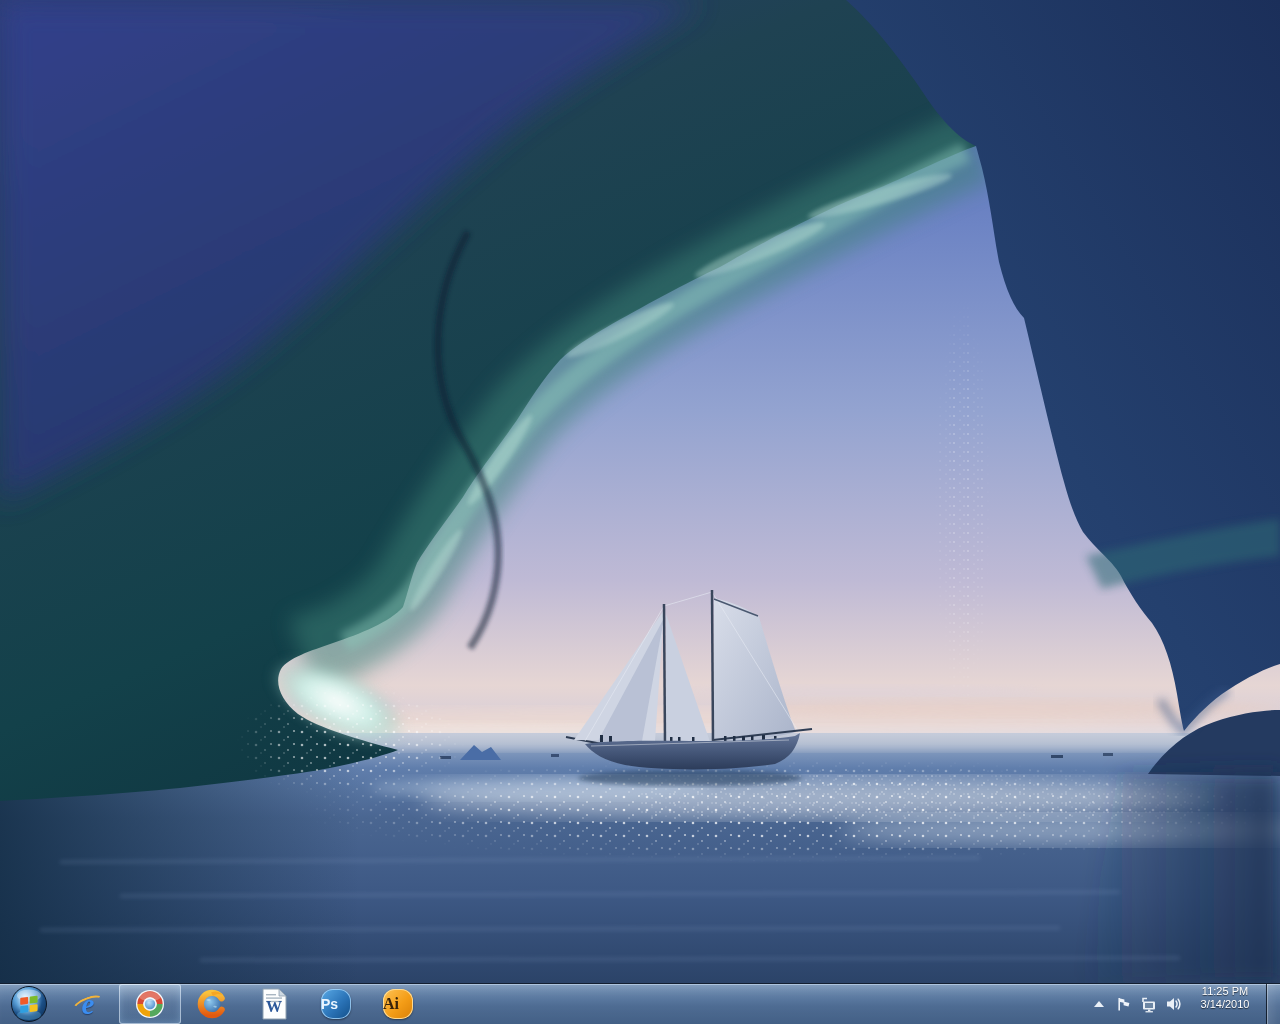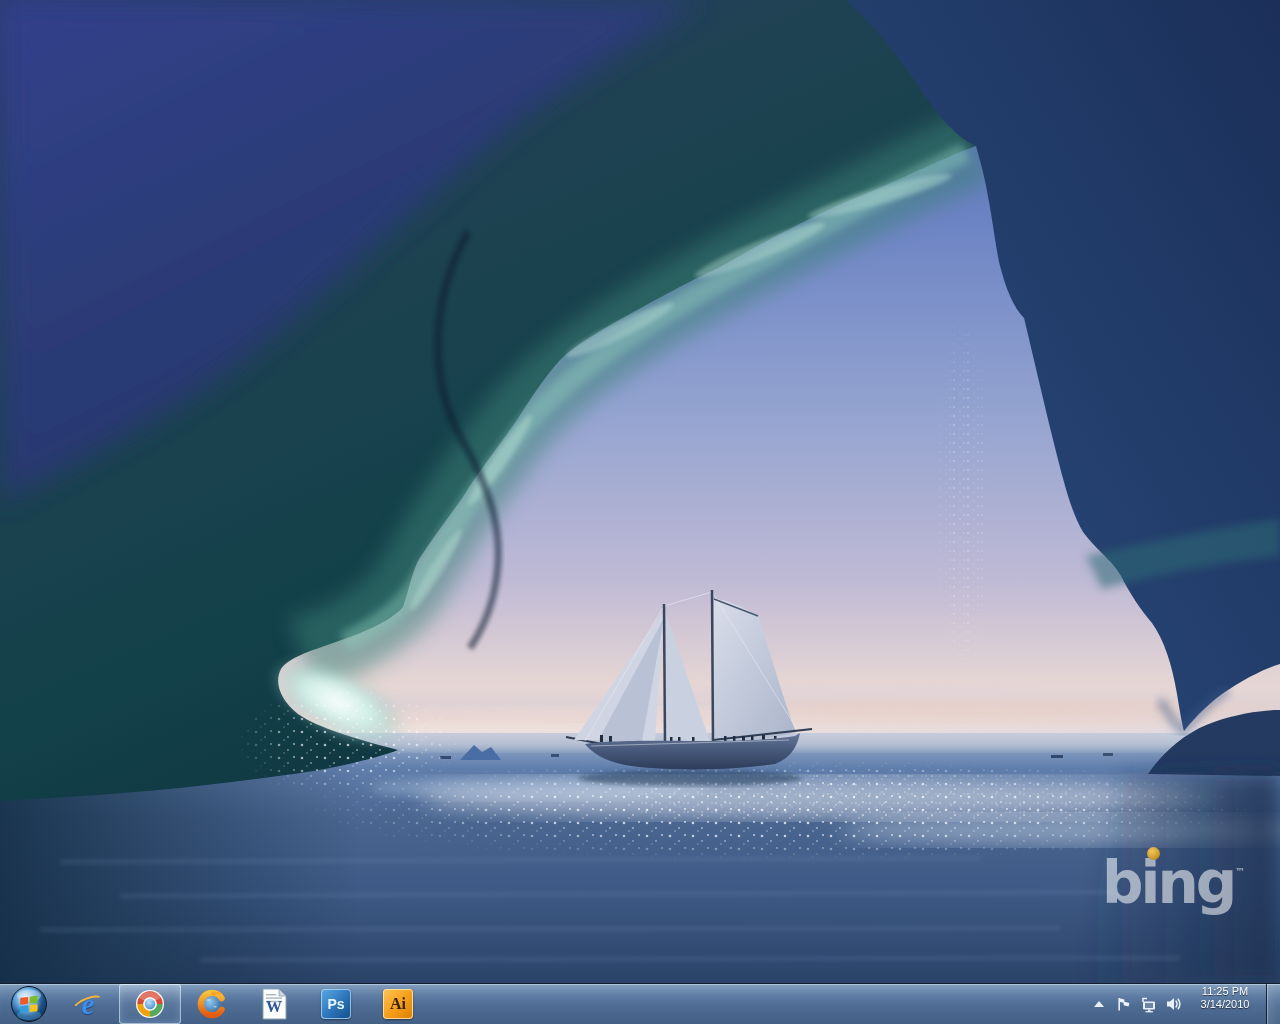--- a/index.html
+++ b/index.html
@@ -20,21 +20,21 @@
       rgba(80,109,146,.66) 55%,rgba(66,94,131,.72) 100%),
       linear-gradient(180deg,#51719c,#46648d);
     border-top:1px solid rgba(10,20,34,.85);
     box-shadow:inset 0 1px 0 rgba(210,228,245,.55), inset 0 12px 14px -10px rgba(255,255,255,.25);
     display:flex;align-items:center;}
   .start-orb{position:relative;width:57px;height:40px;display:flex;align-items:center;justify-content:center;cursor:pointer;}
   .apps{display:flex;height:40px;}
   .app-btn{width:62px;height:40px;display:flex;align-items:center;justify-content:center;position:relative;border-radius:3px;}
   .app-btn.active{background:linear-gradient(180deg,rgba(255,255,255,.22),rgba(255,255,255,.06) 45%,rgba(120,160,200,.18));
     box-shadow:inset 0 0 0 1px rgba(240,248,255,.5), inset 0 0 8px rgba(180,220,255,.35);}
-  .glyph-box{display:flex;align-items:center;justify-content:center;border-radius:4px;
+  .glyph-box{display:flex;align-items:center;border-radius:12px;
     font-weight:bold;font-family:"Liberation Sans",sans-serif;}
   .ps-box{width:30px;height:30px;font-size:14px;color:#eaf5ff;
     background:linear-gradient(135deg,#5aaae6,#2b74b8 55%,#124e88);
     box-shadow:inset 0 0 0 1px rgba(170,215,250,.8),0 1px 2px rgba(0,0,0,.4);}
   .ai-box{width:30px;height:30px;font-size:16px;color:#39230a;
     background:linear-gradient(135deg,#ffc457,#f49d17 55%,#d97f06);
     box-shadow:inset 0 0 0 1px rgba(255,225,160,.9),0 1px 2px rgba(0,0,0,.4);font-family:Liberation Serif, serif;}
   .ie-wrap{position:relative;width:32px;height:32px;display:flex;align-items:center;justify-content:center;}
   .ie-e{font-size:29px;font-weight:bold;font-style:italic;color:#3b8df0;
     text-shadow:0 1px 1px rgba(0,20,60,.45);font-family:"Liberation Serif",serif;}
@@ -270,24 +270,20 @@
             <rect x="762" y="735" width="3" height="7"></rect>
           <rect x="774" y="736" width="2.5" height="6"></rect>
         </g>
 
         <path d="M585,744 C600,741 640,740 700,741 C745,741 780,739 795,736 L800,733
           C797,748 790,758 775,764 C730,771 660,771 625,765 C605,761 592,753 585,744 Z" fill="url(#hullG)"></path>
         <line x1="591" y1="746" x2="789" y2="740" stroke="#d8dde6" stroke-width="1" opacity=".55"></line>
       </g>
     </svg>
 
-    <div class="bing-logo">
-      <span>bing</span><span class="tm">™</span>
-      <div class="bing-dot"></div>
-    </div>
   </div>
 
   <div class="taskbar">
 
     <div class="start-orb">
       <svg width="38" height="38" viewBox="0 0 38 38">
         <defs>
           <radialGradient id="orbG" cx=".38" cy=".3" r=".85">
             <stop offset="0" stop-color="#cfe9ff"></stop>
               <stop offset=".35" stop-color="#5aa0d8"></stop>

